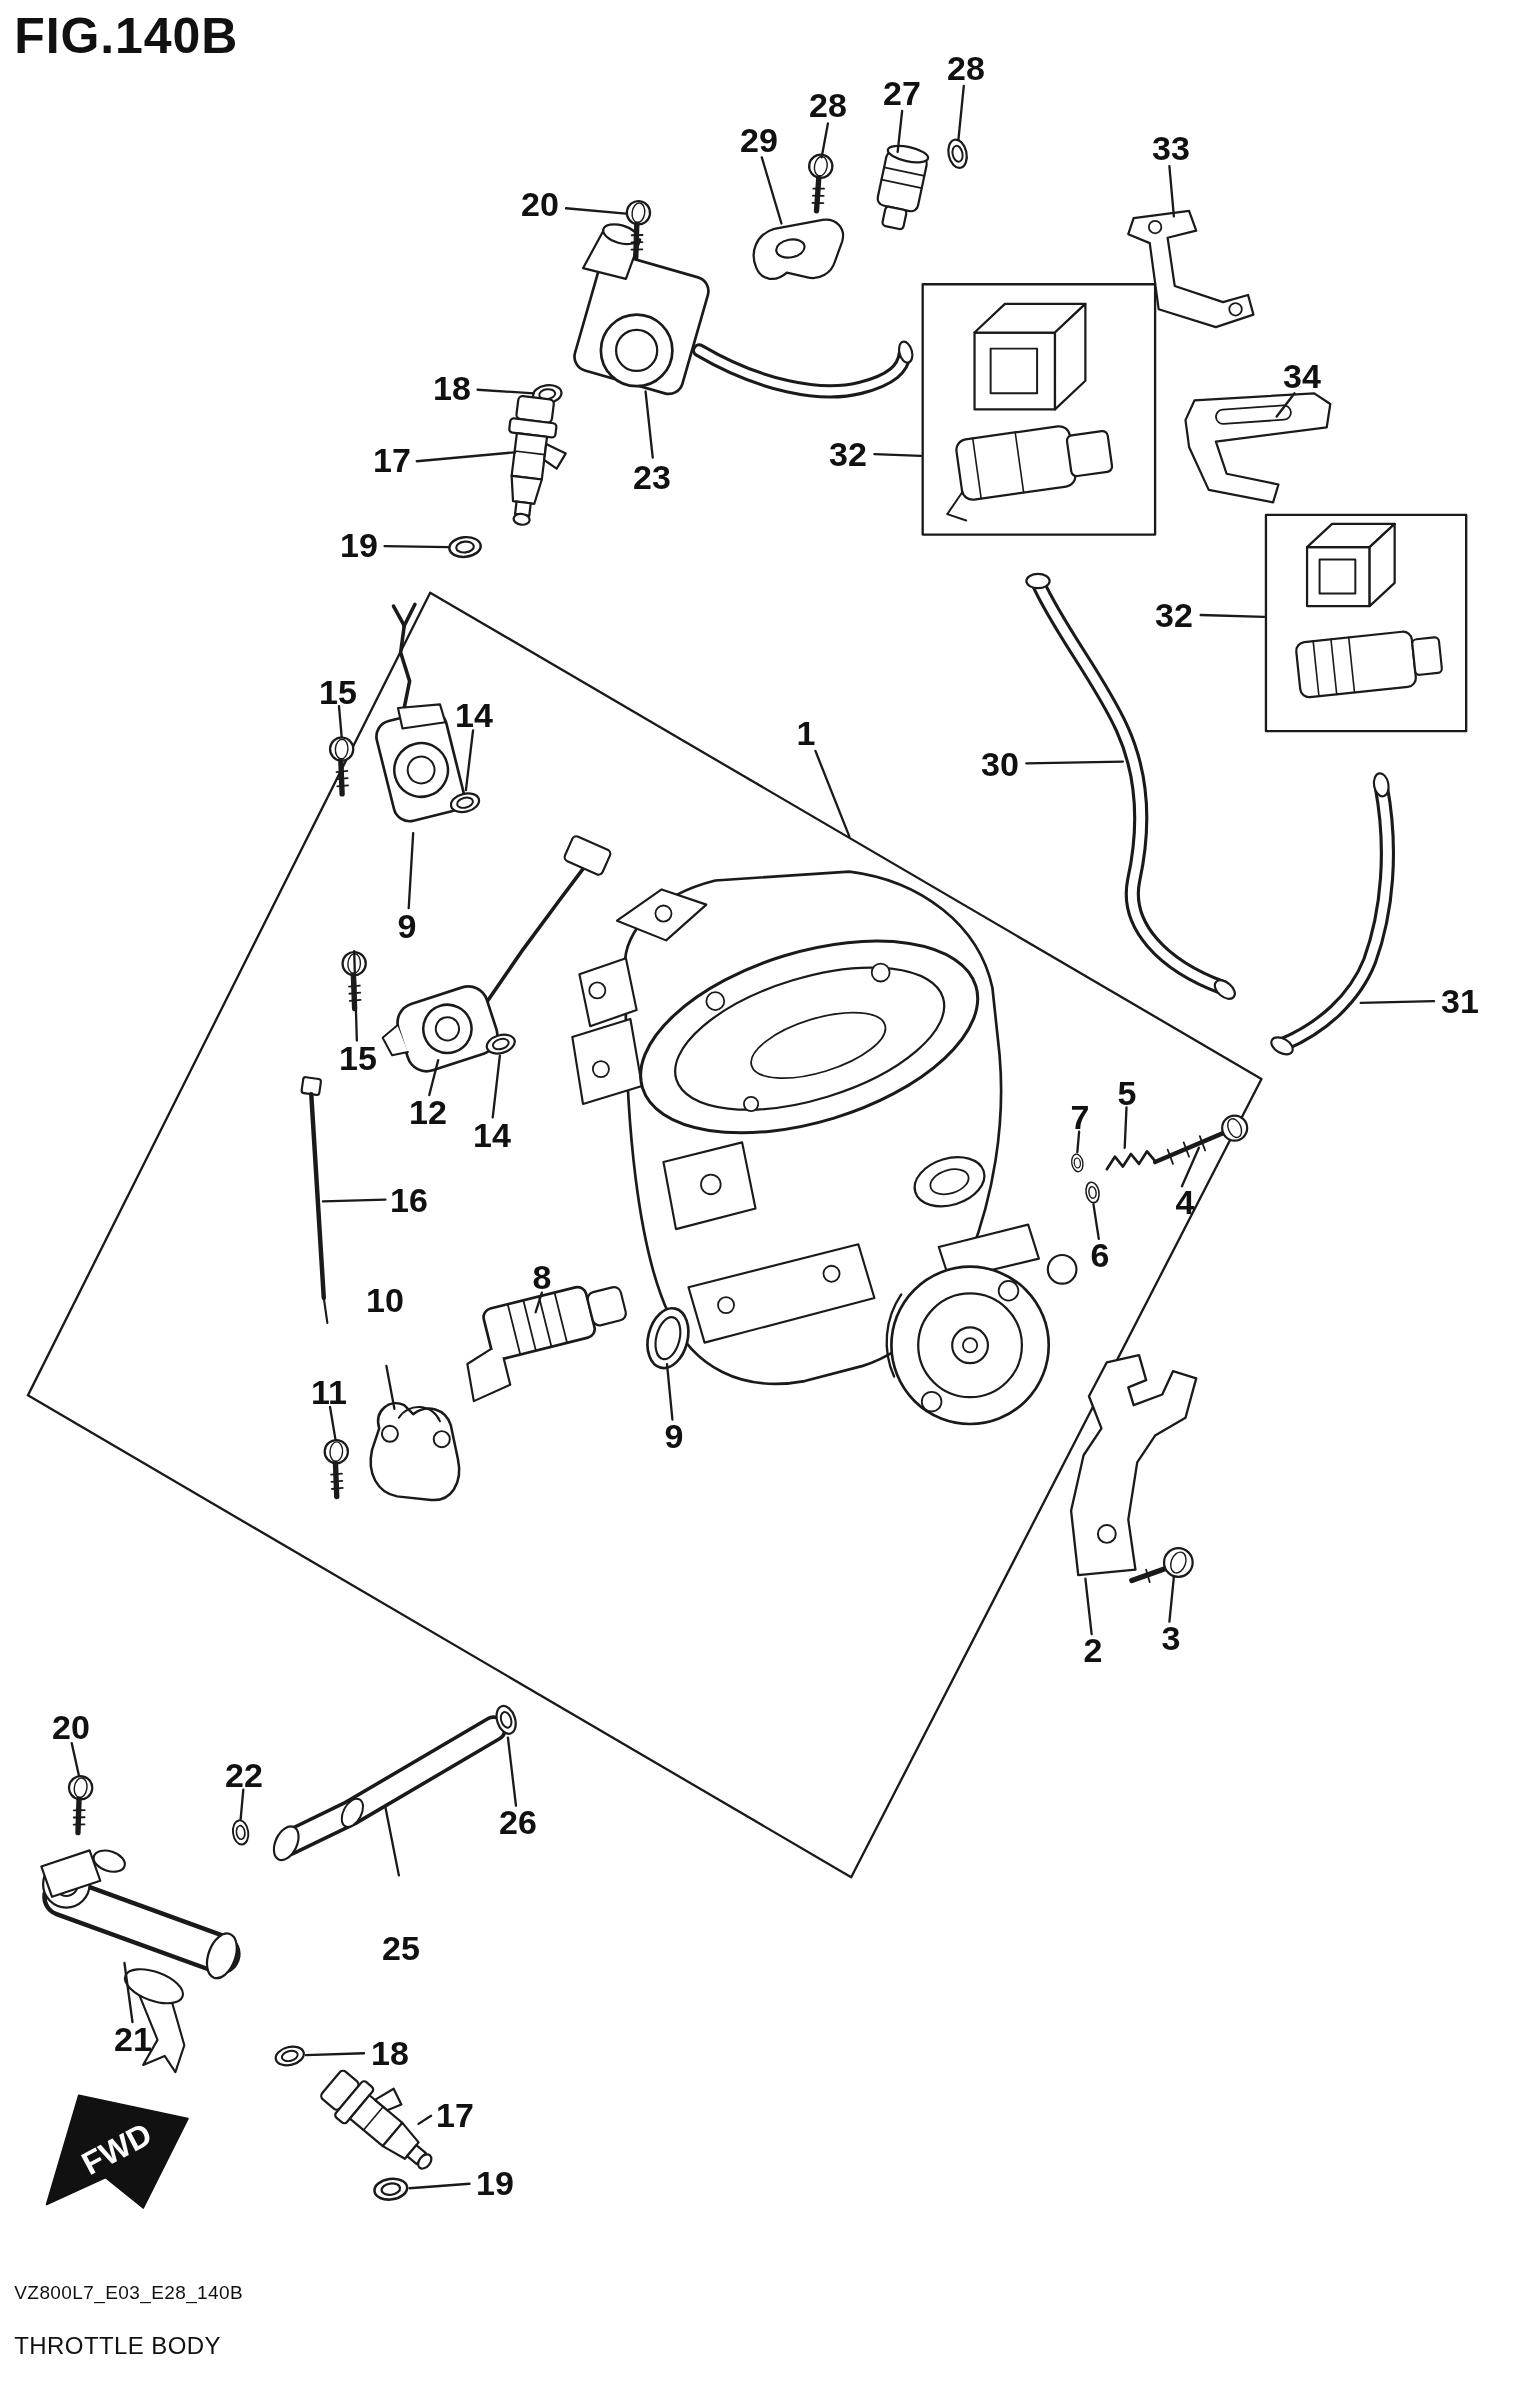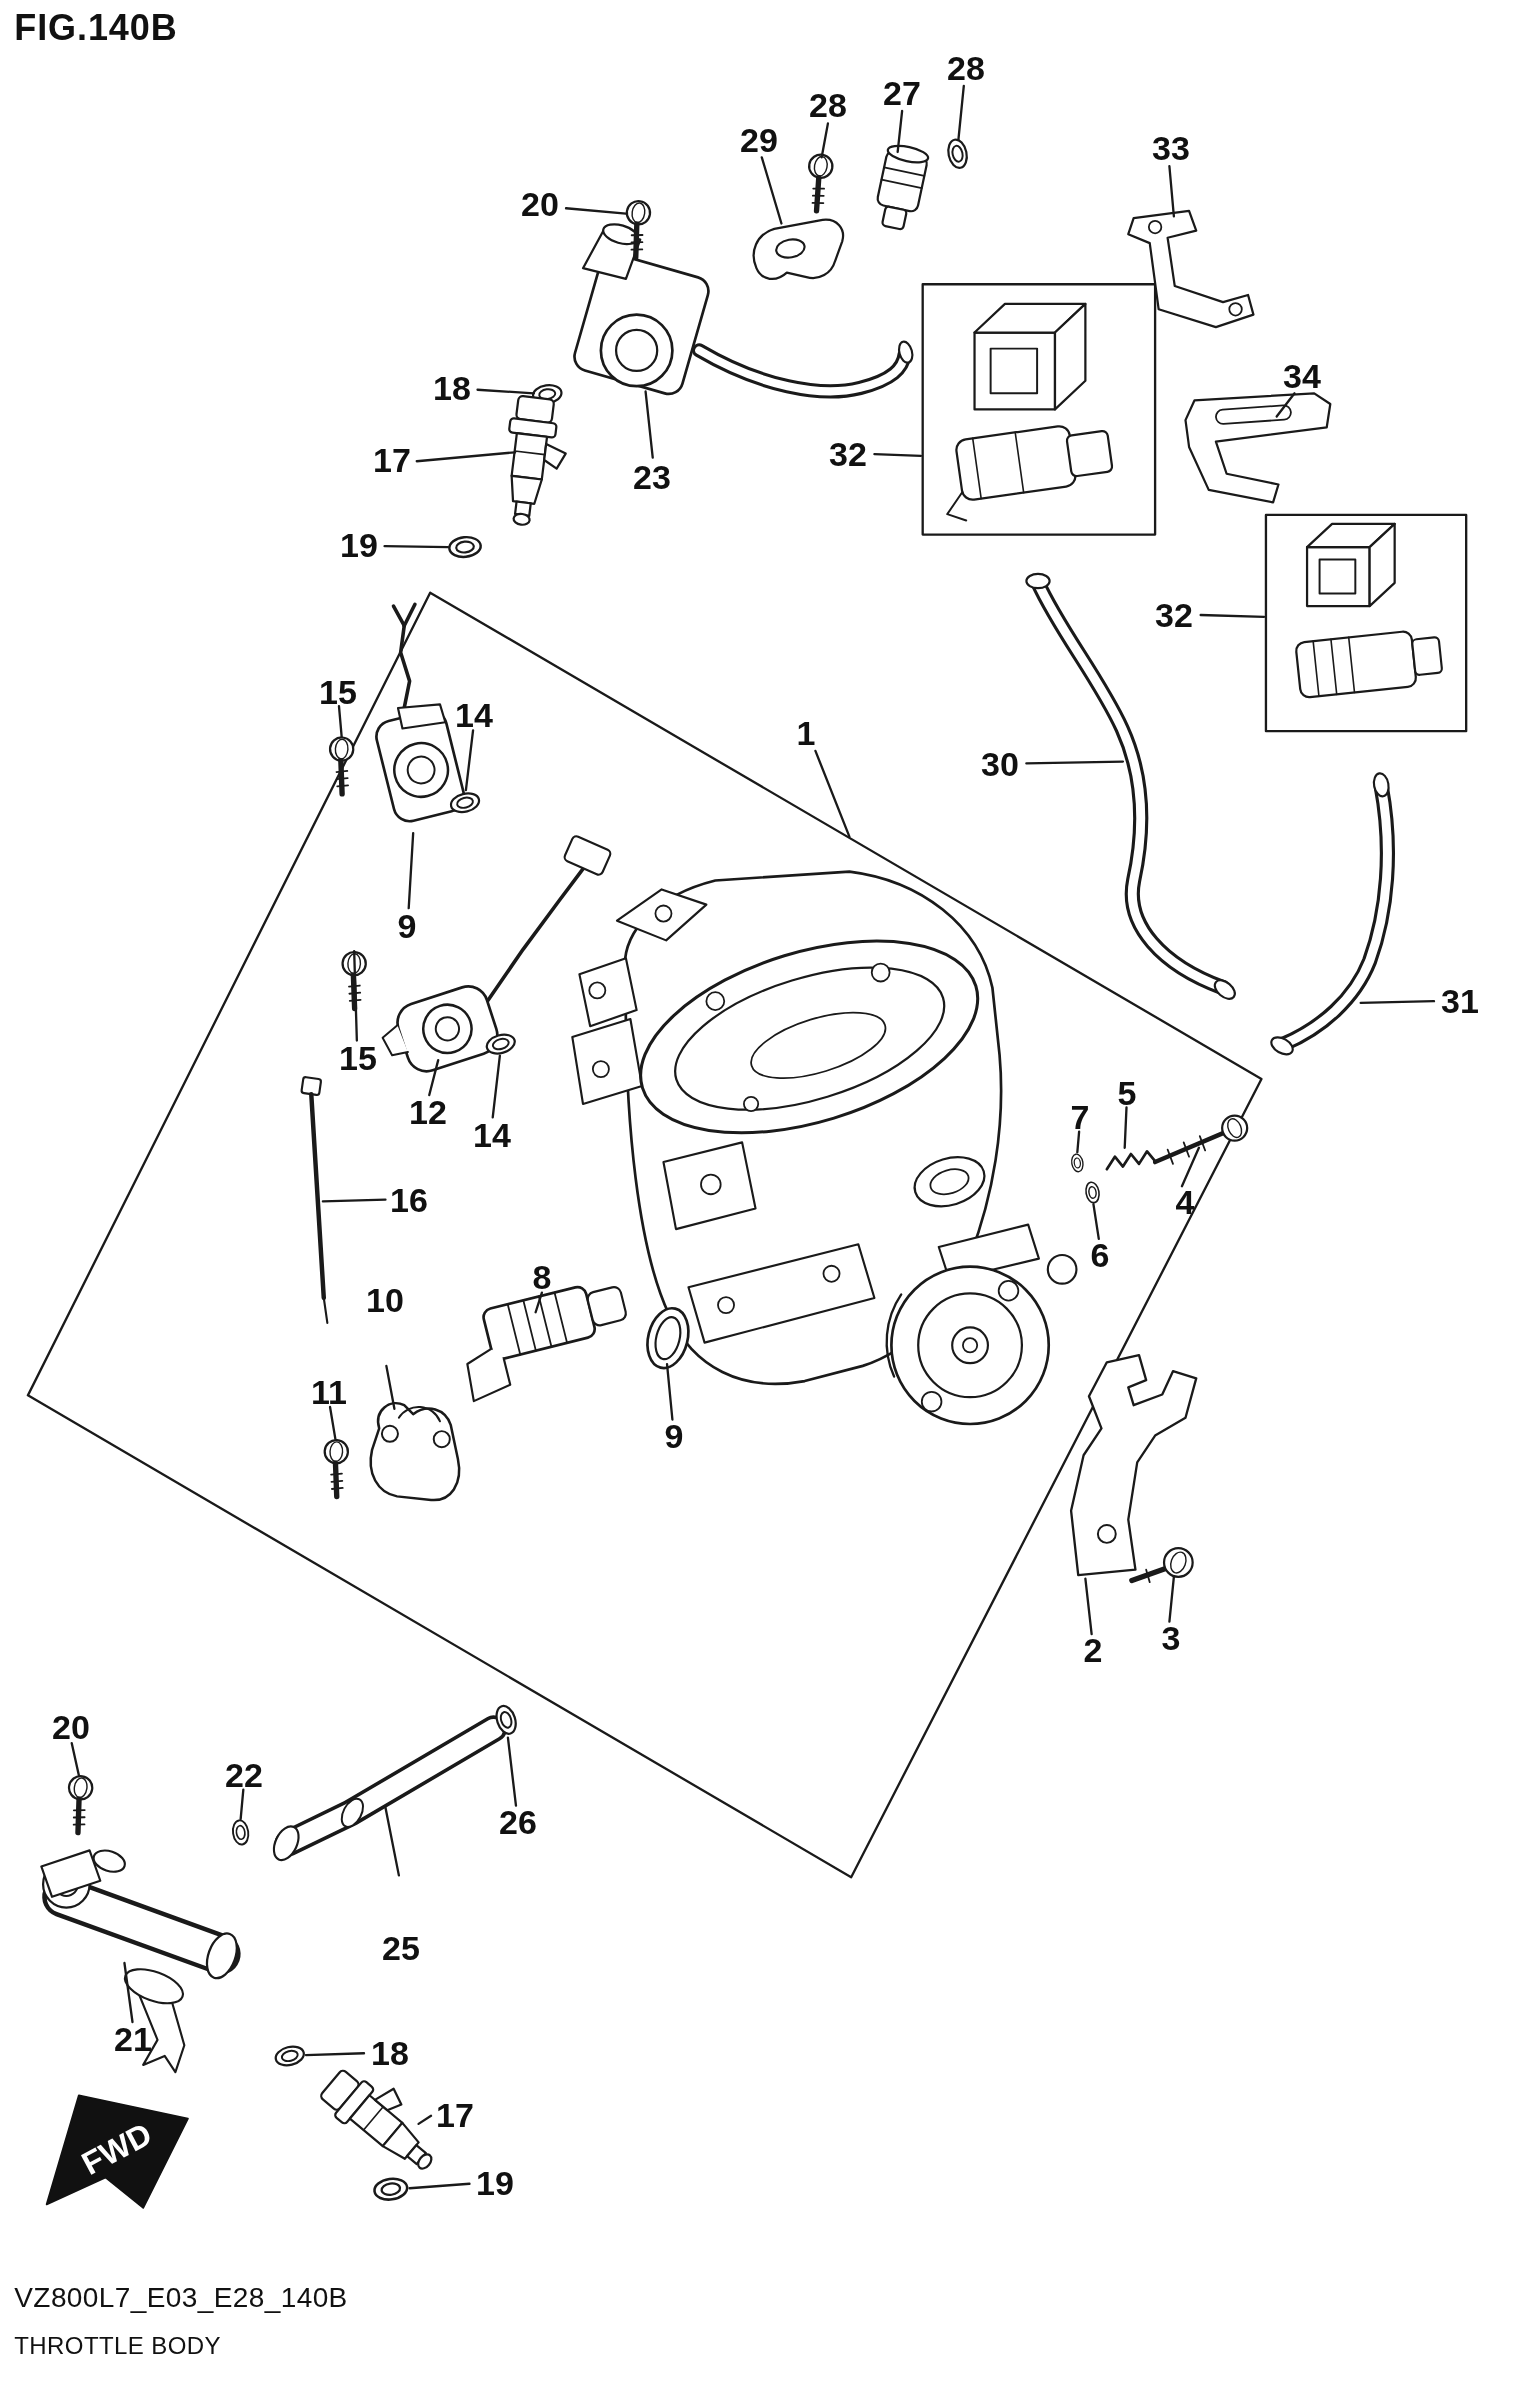--- a/index.html
+++ b/index.html
@@ -1,22 +1,22 @@
 <!DOCTYPE html>
 <html style="font-size:14.3px"><head>
 <meta charset="utf-8">
 <style>
   html,body{margin:0;padding:0;background:#fff;}
   #page{position:relative;width:1520px;height:2401px;background:#fff;
         font-family:"Liberation Sans",sans-serif;color:#111;overflow:hidden;}
   #art{position:absolute;left:0;top:0;}
   .co{position:absolute;transform:translate(-50%,-50%);font-weight:bold;
       font-size:34px;line-height:1;white-space:nowrap;color:#111;}
-  #title{position:absolute;left:14.3px;top:7.2px;font-size:36px;font-weight:bold;letter-spacing:0.9px;}
-  #f-code{position:absolute;left:14.3px;top:2282px;font-size:28px;letter-spacing:0.4px;}
+  #title{position:absolute;left:14.3px;top:7.2px;font-size:50px;font-weight:bold;letter-spacing:0.9px;}
+  #f-code{position:absolute;left:14.3px;top:2282px;font-size:19px;letter-spacing:0.4px;}
   #f-name{position:absolute;left:14.3px;top:2332px;font-size:24px;letter-spacing:0.4px;}
 </style>
 </head>
 <body>
 
 <div id="page">
 
 <svg id="art" width="1520" height="2401" viewBox="0 0 1700 2686" xmlns="http://www.w3.org/2000/svg" stroke="#1a1a1a" stroke-width="2.5" fill="none" stroke-linejoin="round" stroke-linecap="round">
 
   <defs>

